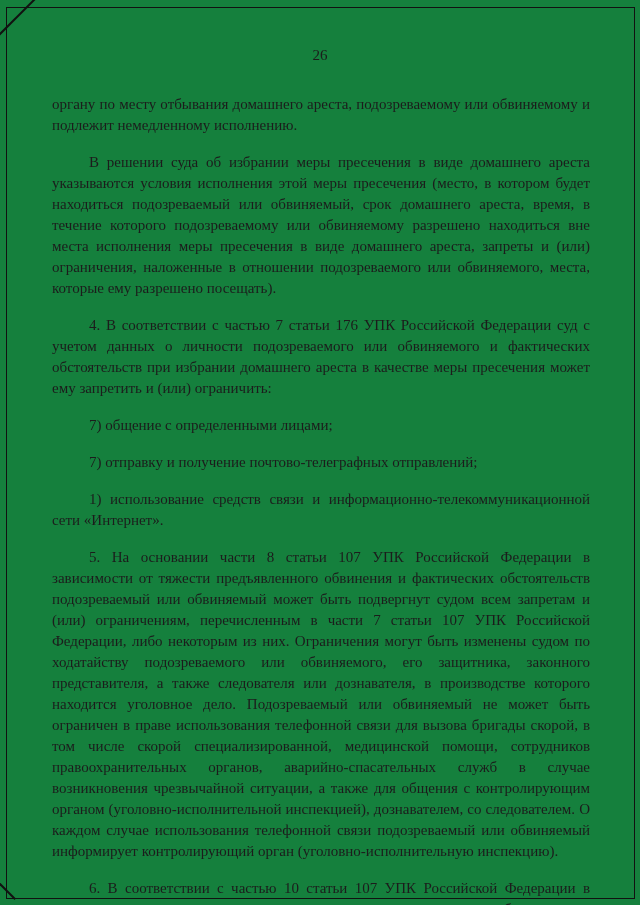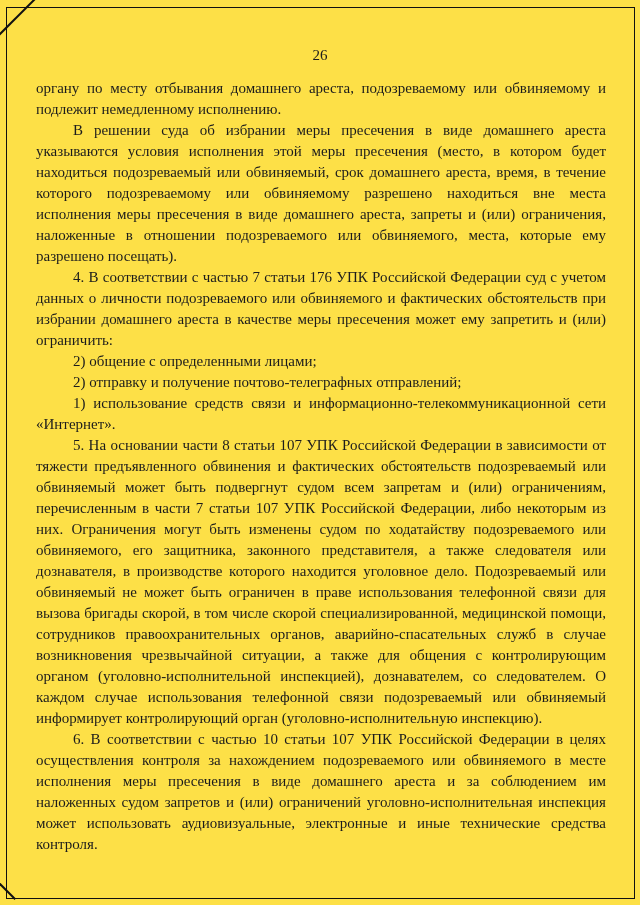--- a/index.html
+++ b/index.html
@@ -7,21 +7,21 @@
     padding: 0;
     background: #ffffff;
     width: 640px;
     height: 905px;
     overflow: hidden;
   }
   .page {
     position: relative;
     width: 640px;
     height: 905px;
-    background: #fde047;
+    background: #15803d;
     font-family: "Liberation Serif", "DejaVu Serif", serif;
     color: #1c1c1c;
   }
   .frame {
     position: absolute;
     left: 6px;
     top: 7px;
     right: 5px;
     bottom: 6px;
     border: 1.5px solid #111111;
@@ -61,21 +61,21 @@
   .content {
     position: absolute;
     top: 78px;
     left: 36px;
     right: 34px;
     font-size: 15px;
     line-height: 21px;
     text-align: justify;
   }
   .para {
-    margin: 0;
+    margin: 16px;
     padding: 0;
     font-family: Liberation Serif, serif;
   }
   .para.indent {
     text-indent: 37px;
   }
 </style>
 </head>
 <body>
 
@@ -83,19 +83,19 @@
   <div class="frame"></div>
   <div class="corner-mark"></div>
   <div class="corner-mark-bottom"></div>
 
   <div class="page-number">26</div>
 
   <div class="content">
     <p class="para">органу по месту отбывания домашнего ареста, подозреваемому или обвиняемому и подлежит немедленному исполнению.</p>
     <p class="para indent">В решении суда об избрании меры пресечения в виде домашнего ареста указываются условия исполнения этой меры пресечения (место, в котором будет находиться подозреваемый или обвиняемый, срок домашнего ареста, время, в течение которого подозреваемому или обвиняемому разрешено находиться вне места исполнения меры пресечения в виде домашнего ареста, запреты и (или) ограничения, наложенные в отношении подозреваемого или обвиняемого, места, которые ему разрешено посещать).</p>
     <p class="para indent">4. В соответствии с частью 7 статьи 176 УПК Российской Федерации суд с учетом данных о личности подозреваемого или обвиняемого и фактических обстоятельств при избрании домашнего ареста в качестве меры пресечения может ему запретить и (или) ограничить:</p>
-    <p class="para indent">2) общение с определенными лицами;</p>
-    <p class="para indent">2) отправку и получение почтово-телеграфных отправлений;</p>
+    <p class="para indent">7) общение с определенными лицами;</p>
+    <p class="para indent">7) отправку и получение почтово-телеграфных отправлений;</p>
     <p class="para indent">1) использование средств связи и информационно-телекоммуникационной сети «Интернет».</p>
     <p class="para indent">5. На основании части 8 статьи 107 УПК Российской Федерации в зависимости от тяжести предъявленного обвинения и фактических обстоятельств подозреваемый или обвиняемый может быть подвергнут судом всем запретам и (или) ограничениям, перечисленным в части 7 статьи 107 УПК Российской Федерации, либо некоторым из них. Ограничения могут быть изменены судом по ходатайству подозреваемого или обвиняемого, его защитника, законного представителя, а также следователя или дознавателя, в производстве которого находится уголовное дело. Подозреваемый или обвиняемый не может быть ограничен в праве использования телефонной связи для вызова бригады скорой, в том числе скорой специализированной, медицинской помощи, сотрудников правоохранительных органов, аварийно-спасательных служб в случае возникновения чрезвычайной ситуации, а также для общения с контролирующим органом (уголовно-исполнительной инспекцией), дознавателем, со следователем. О каждом случае использования телефонной связи подозреваемый или обвиняемый информирует контролирующий орган (уголовно-исполнительную инспекцию).</p>
     <p class="para indent">6. В соответствии с частью 10 статьи 107 УПК Российской Федерации в целях осуществления контроля за нахождением подозреваемого или обвиняемого в месте исполнения меры пресечения в виде домашнего ареста и за соблюдением им наложенных судом запретов и (или) ограничений уголовно-исполнительная инспекция может использовать аудиовизуальные, электронные и иные технические средства контроля.</p>
   </div>
 </div>
 
 </body></html>

